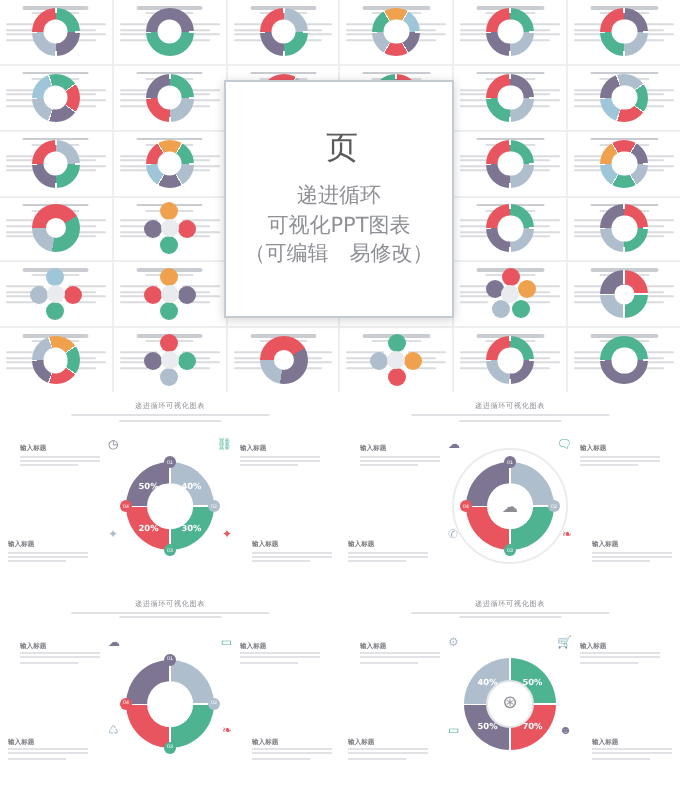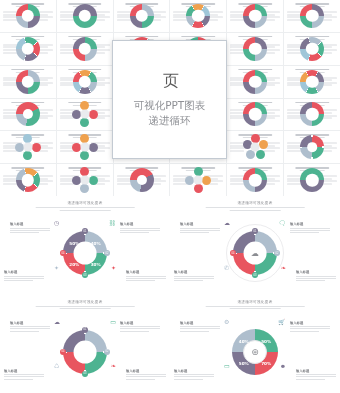--- a/index.html
+++ b/index.html
@@ -956,22 +956,23 @@
             <div style="position: absolute; left: 50%; top: 50%; transform: translate(-50%, -50%); width: 52%; height: 52%; border-radius: 50%; background: rgb(255, 255, 255);"></div>
           </div>
         </div>
       </div>
     </div>
 
   <div class="hero-card">
     <div class="hero-count-row">
       <span class="hero-unit">页</span>
     </div>
+    <div class="hero-sub">递进循环</div>
     <div class="hero-sub">可视化PPT图表</div>
-    <div class="hero-sub">递进循环</div>
+    <div class="hero-sub">（可编辑　易修改）</div>
   </div>
 </div>
 
 <div class="slides" id="slides">
     <div class="slide">
       <div class="s-title">递进循环可视化图表</div>
       <div class="s-sub">
         <span></span>
         <span></span>
       </div>

